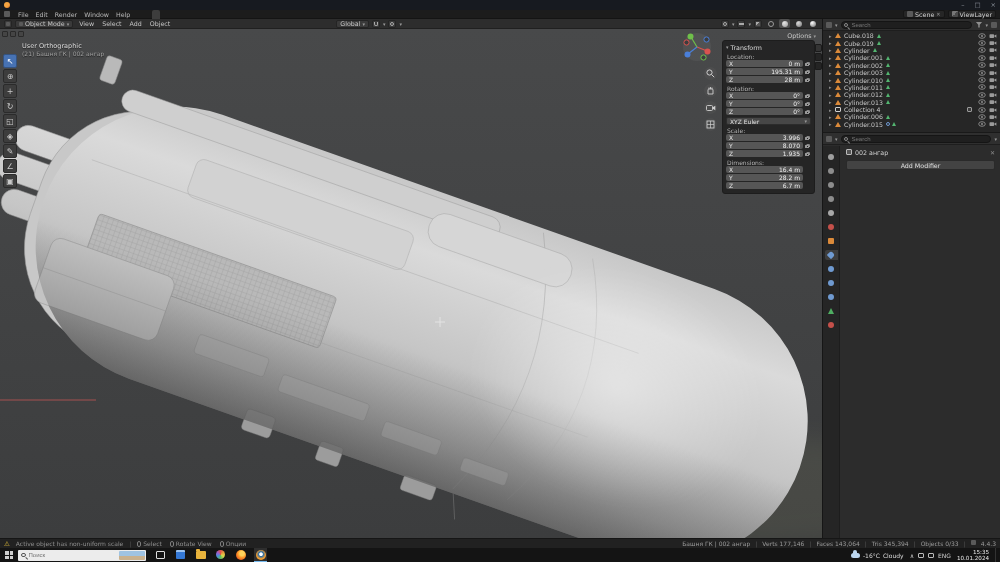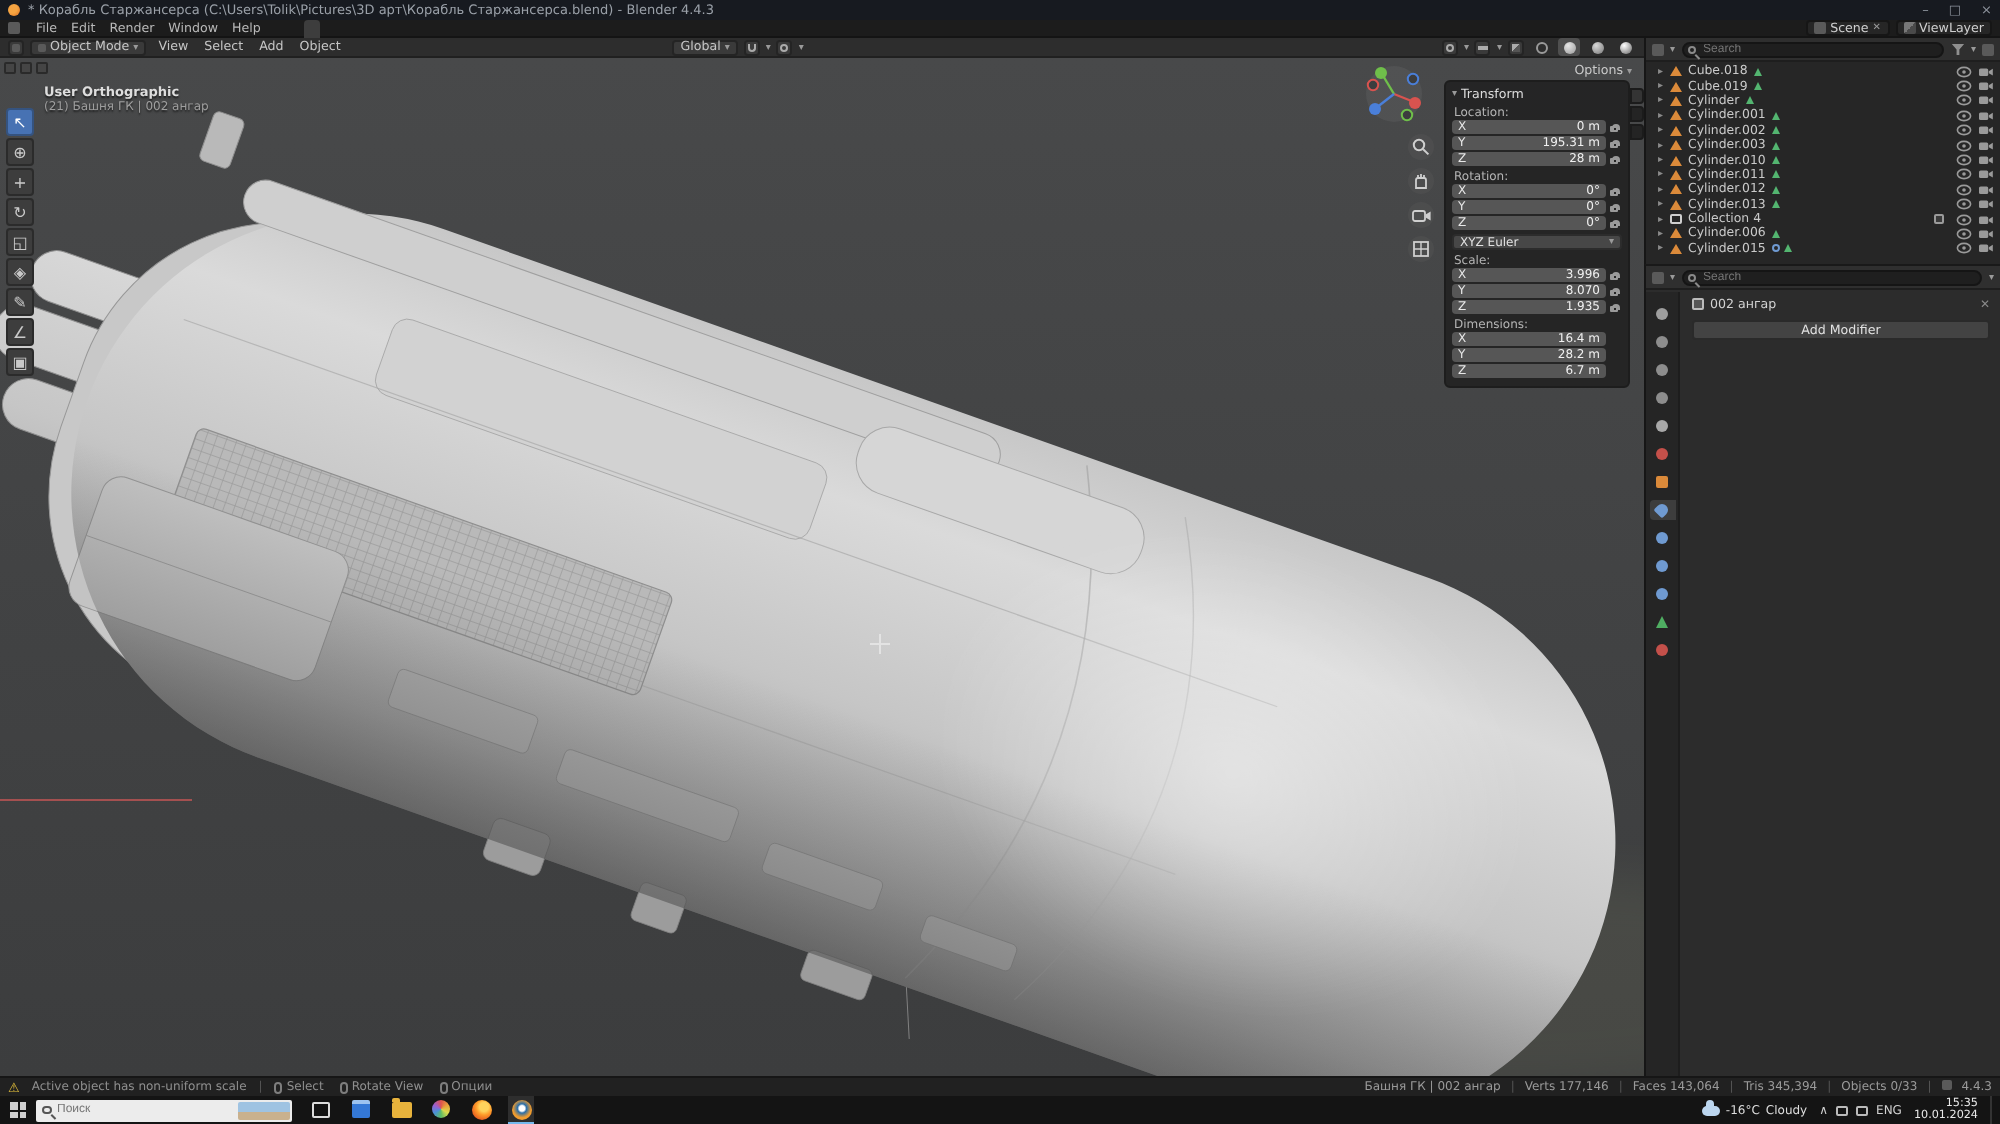--- a/index.html
+++ b/index.html
@@ -43,21 +43,21 @@
   .sph-mat { background:radial-gradient(circle at 35% 30%, #d9d9d9, #777);}
   .sph-rend { background:radial-gradient(circle at 35% 30%, #fff, #666);}
   .shadebtn { width:11px; height:9px; display:flex; align-items:center; justify-content:center; border-radius:2px;}
   .shadebtn.active { background:#4f4f4f; }
 
   
   .viewport { position:absolute; left:0; top:29px; width:822px; height:509px; overflow:hidden; }
   .vp-canvas { position:absolute; left:0; top:0; }
   .corner-tools { position:absolute; left:2px; top:2px; display:flex; gap:2px; }
   .corner-tools span { width:6px; height:6px; background:#454545; border:1px solid #2a2a2a; border-radius:1px;}
-  .view-label { position:absolute; left:22px; top:13px; color:#dedede; font-size:6.5px; text-shadow:0 1px 1px rgba(0,0,0,.6);font-weight:bold; }
+  .view-label { position:absolute; left:22px; top:13px; color:#dedede; font-size:6.5px; text-shadow:0 1px 1px rgba(0,0,0,.6); }
   .obj-path   { position:absolute; left:22px; top:21px; color:#9f9f9f; font-size:6px; text-shadow:0 1px 1px rgba(0,0,0,.6); }
   .options-btn { position:absolute; right:6px; top:3px; color:#c9c9c9; font-size:6.3px; display:flex; gap:2px; align-items:center;}
 
   .vp-toolbar { position:absolute; left:3px; top:25px; display:flex; flex-direction:column; gap:1px; }
   .tool { width:14px; height:14px; border-radius:2px; background:#3d3d3d; border:1px solid #2b2b2b;
     color:#c9c9c9; font-size:8px; display:flex; align-items:center; justify-content:center; }
   .tool.active { background:#4772b3; border-color:#35537f; color:#fff; }
 
   .gizmo { position:absolute; left:682px; top:3px; width:30px; height:30px; }
   .navbtns { position:absolute; left:704px; top:38px; display:flex; flex-direction:column; gap:4px; }
@@ -161,21 +161,20 @@
   .clock { text-align:right; font-size:5.6px; line-height:6.5px; color:#e8e8e8;}
   .edge { width:3px; height:14px; border-left:1px solid #333; }
 </style>
 </head>
 <body>
 
 <div id="app">
 
   <div class="titlebar">
     <span class="blogo"></span>
-    <span class="title">* Корабль Старжансерса (C:\Users\Tolik\Pictures\3D арт\Корабль Старжансерса.blend) - Blender 4.4.3</span>
     <span class="winbtns">
       <span>–</span>
       <span>□</span>
       <span>×</span>
     </span>
   </div>
 
   <div class="topbar">
     <span class="mini-ic" style="margin-left:4px"></span>
     <span class="menus">

